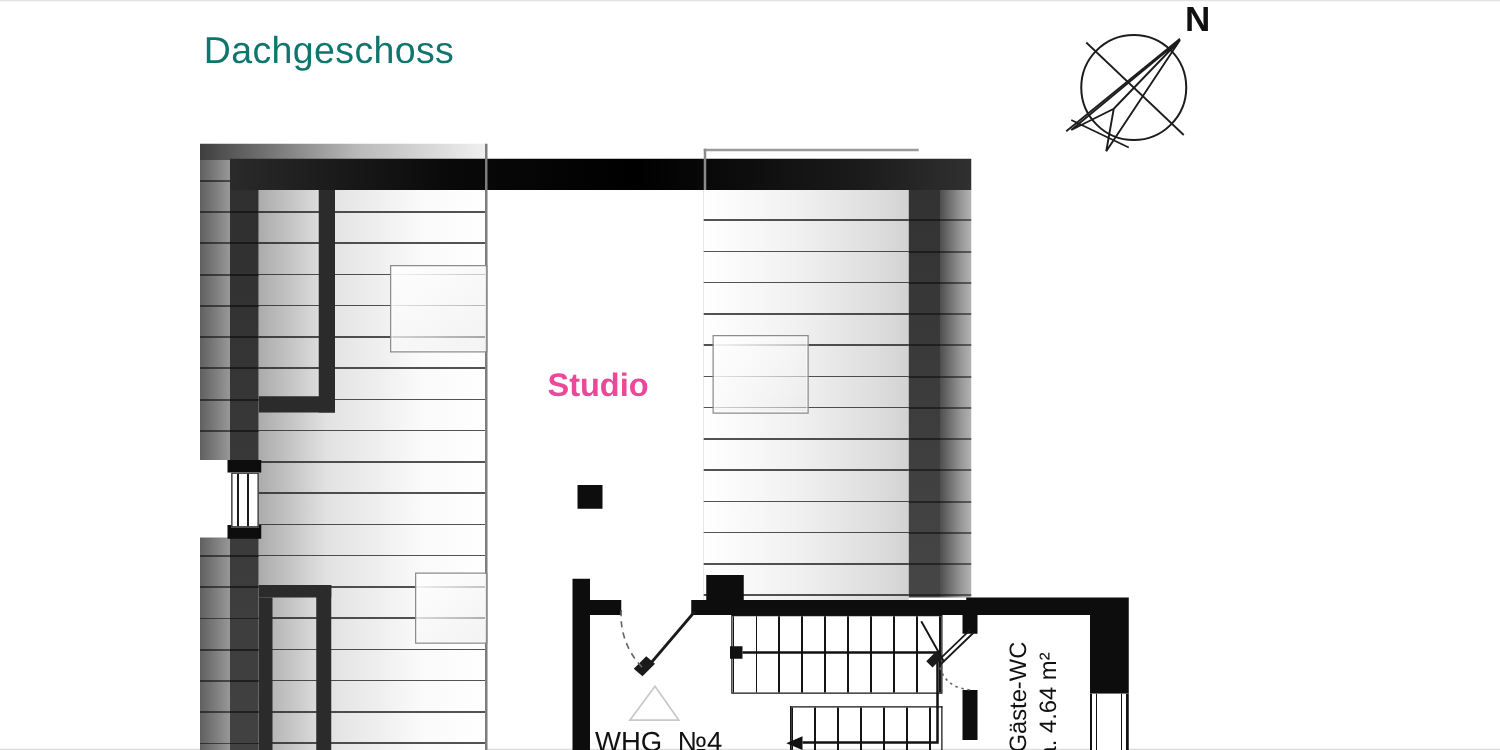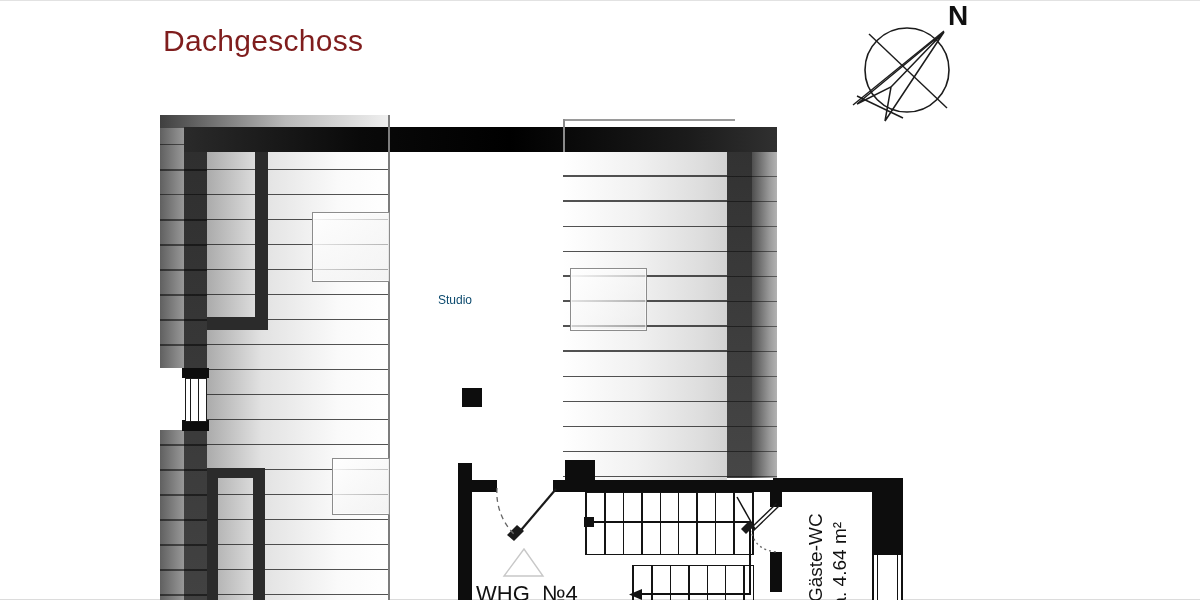--- a/index.html
+++ b/index.html
@@ -1,21 +1,21 @@
 <!DOCTYPE html>
 <html><head>
 <meta charset="utf-8">
 <style>
   html,body{margin:0;padding:0;background:#fff;}
   .canvas{position:relative;width:1200px;height:600px;background:#fff;overflow:hidden;
           font-family:"Liberation Sans",sans-serif;color:#141414;}
   .abs{position:absolute;}
   
-  .title{left:163px;top:24px;font-size:30px;letter-spacing:.3px;color:#7f1d1d;}
-  .studio-label{left:438px;top:293px;font-size:12px;color:#0c4a6e;}
+  .title{left:163px;top:24px;font-size:30px;letter-spacing:.3px;color:#0f766e;}
+  .studio-label{left:438px;top:293px;font-size:26px;color:#ec4899;font-weight:bold;}
   .whg-label{left:476px;top:581px;font-size:22px;color:#111;white-space:pre;}
   .rot{transform:rotate(-90deg);transform-origin:0 0;white-space:nowrap;font-size:19px;color:#111;}
   .wc-name{left:805px;top:602px;}
   .wc-area{left:829px;top:617px;}
   .north-n{left:948px;top:0px;font-size:28px;font-weight:700;color:#101010;}
   
   .edge-top{left:0;top:0;width:1200px;height:1px;background:#e2e2e2;}
   .edge-bottom{left:0;top:599px;width:1200px;height:1px;background:#dcdcdc;}
   .roof-strip{left:160px;top:115px;width:228px;height:13px;
       background:linear-gradient(to right,#3f3f3f,#b9b9b9 55%,#efefef);}

